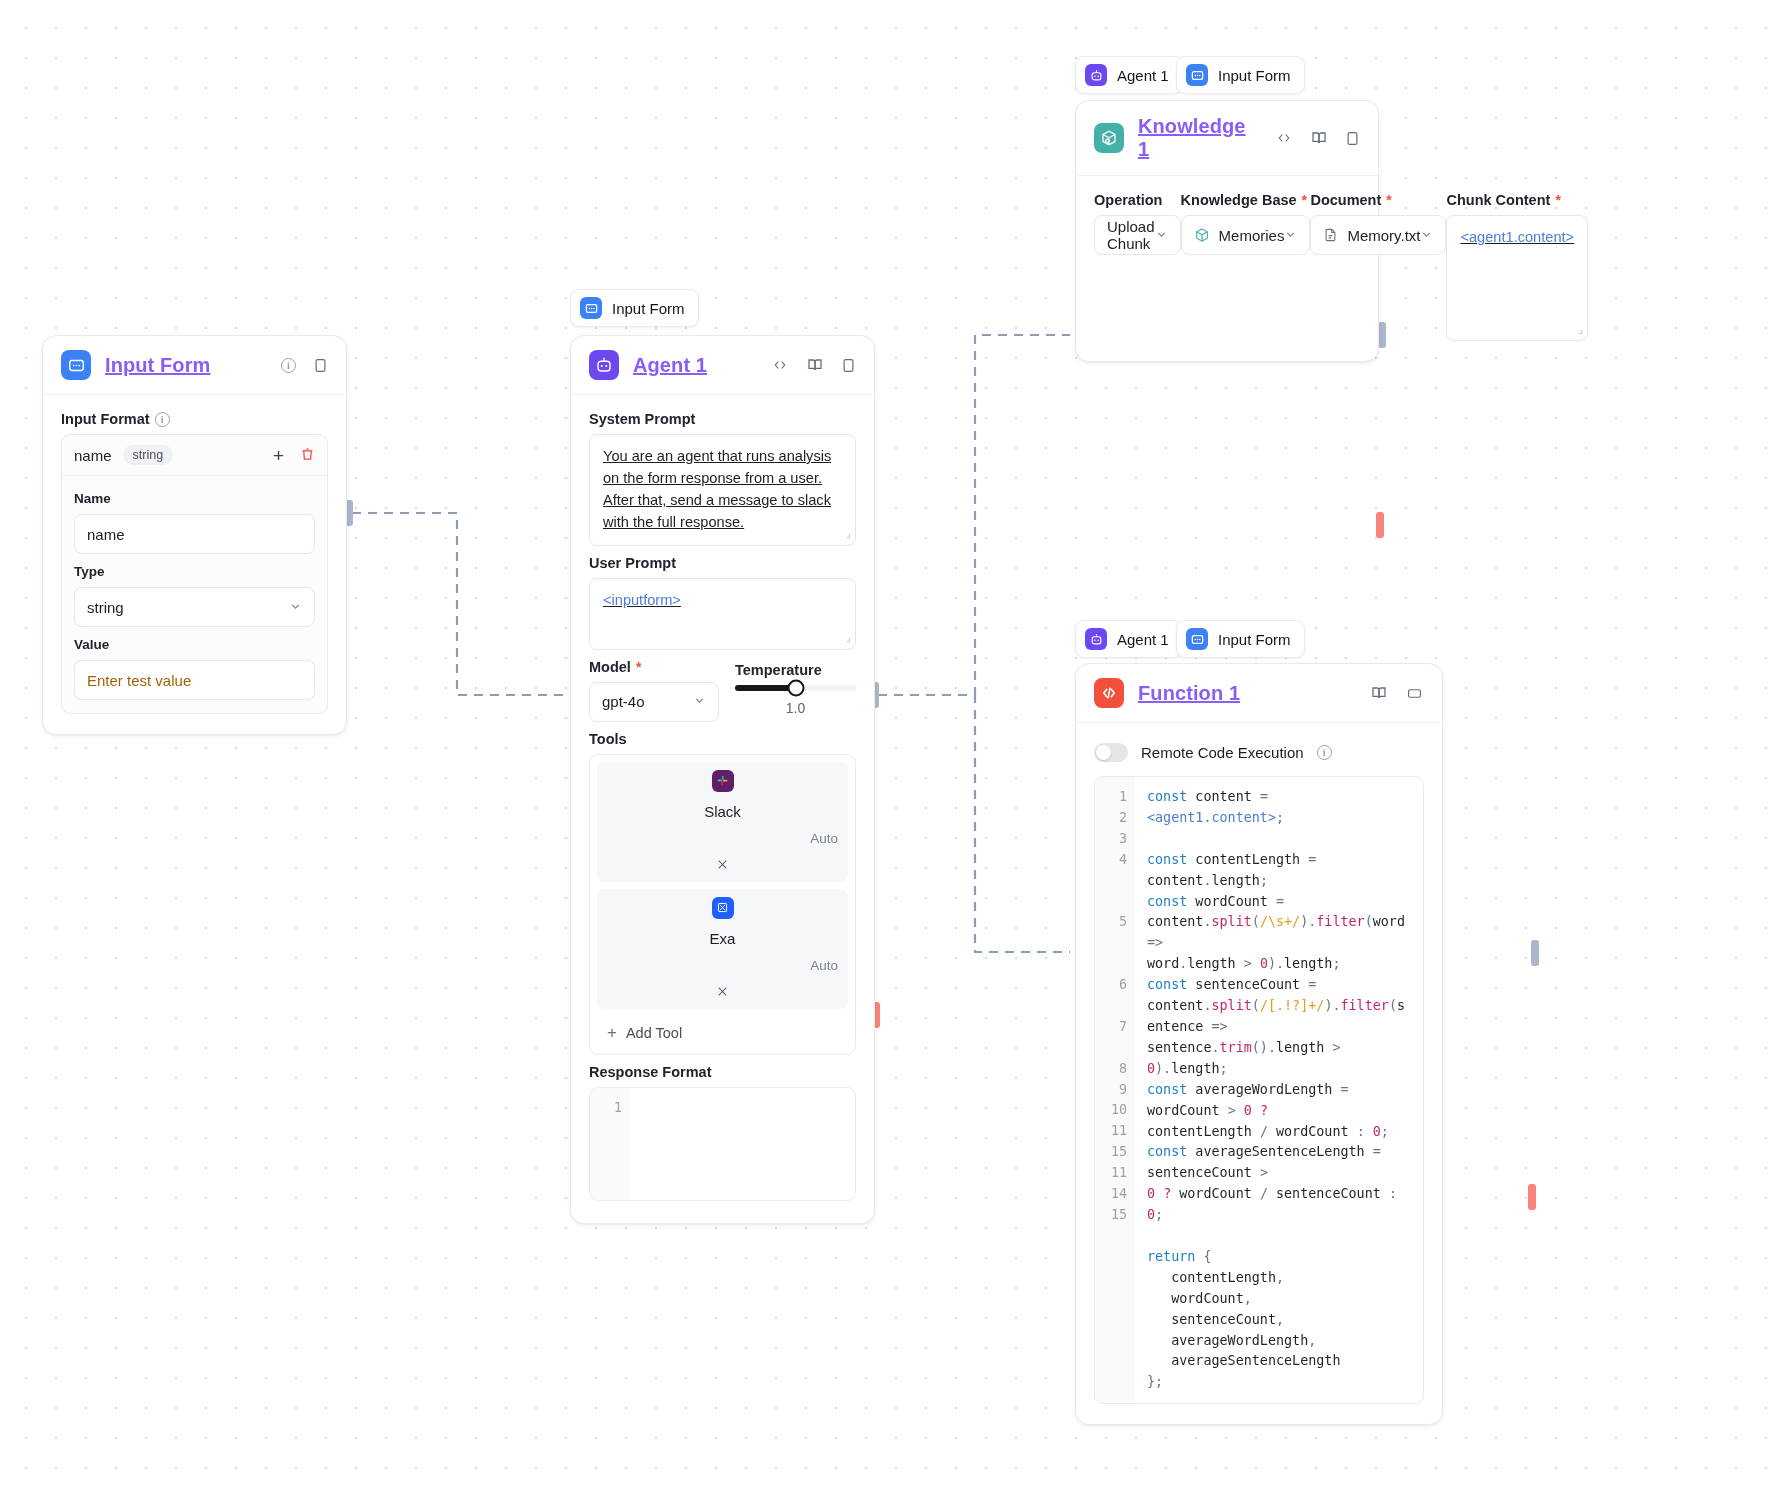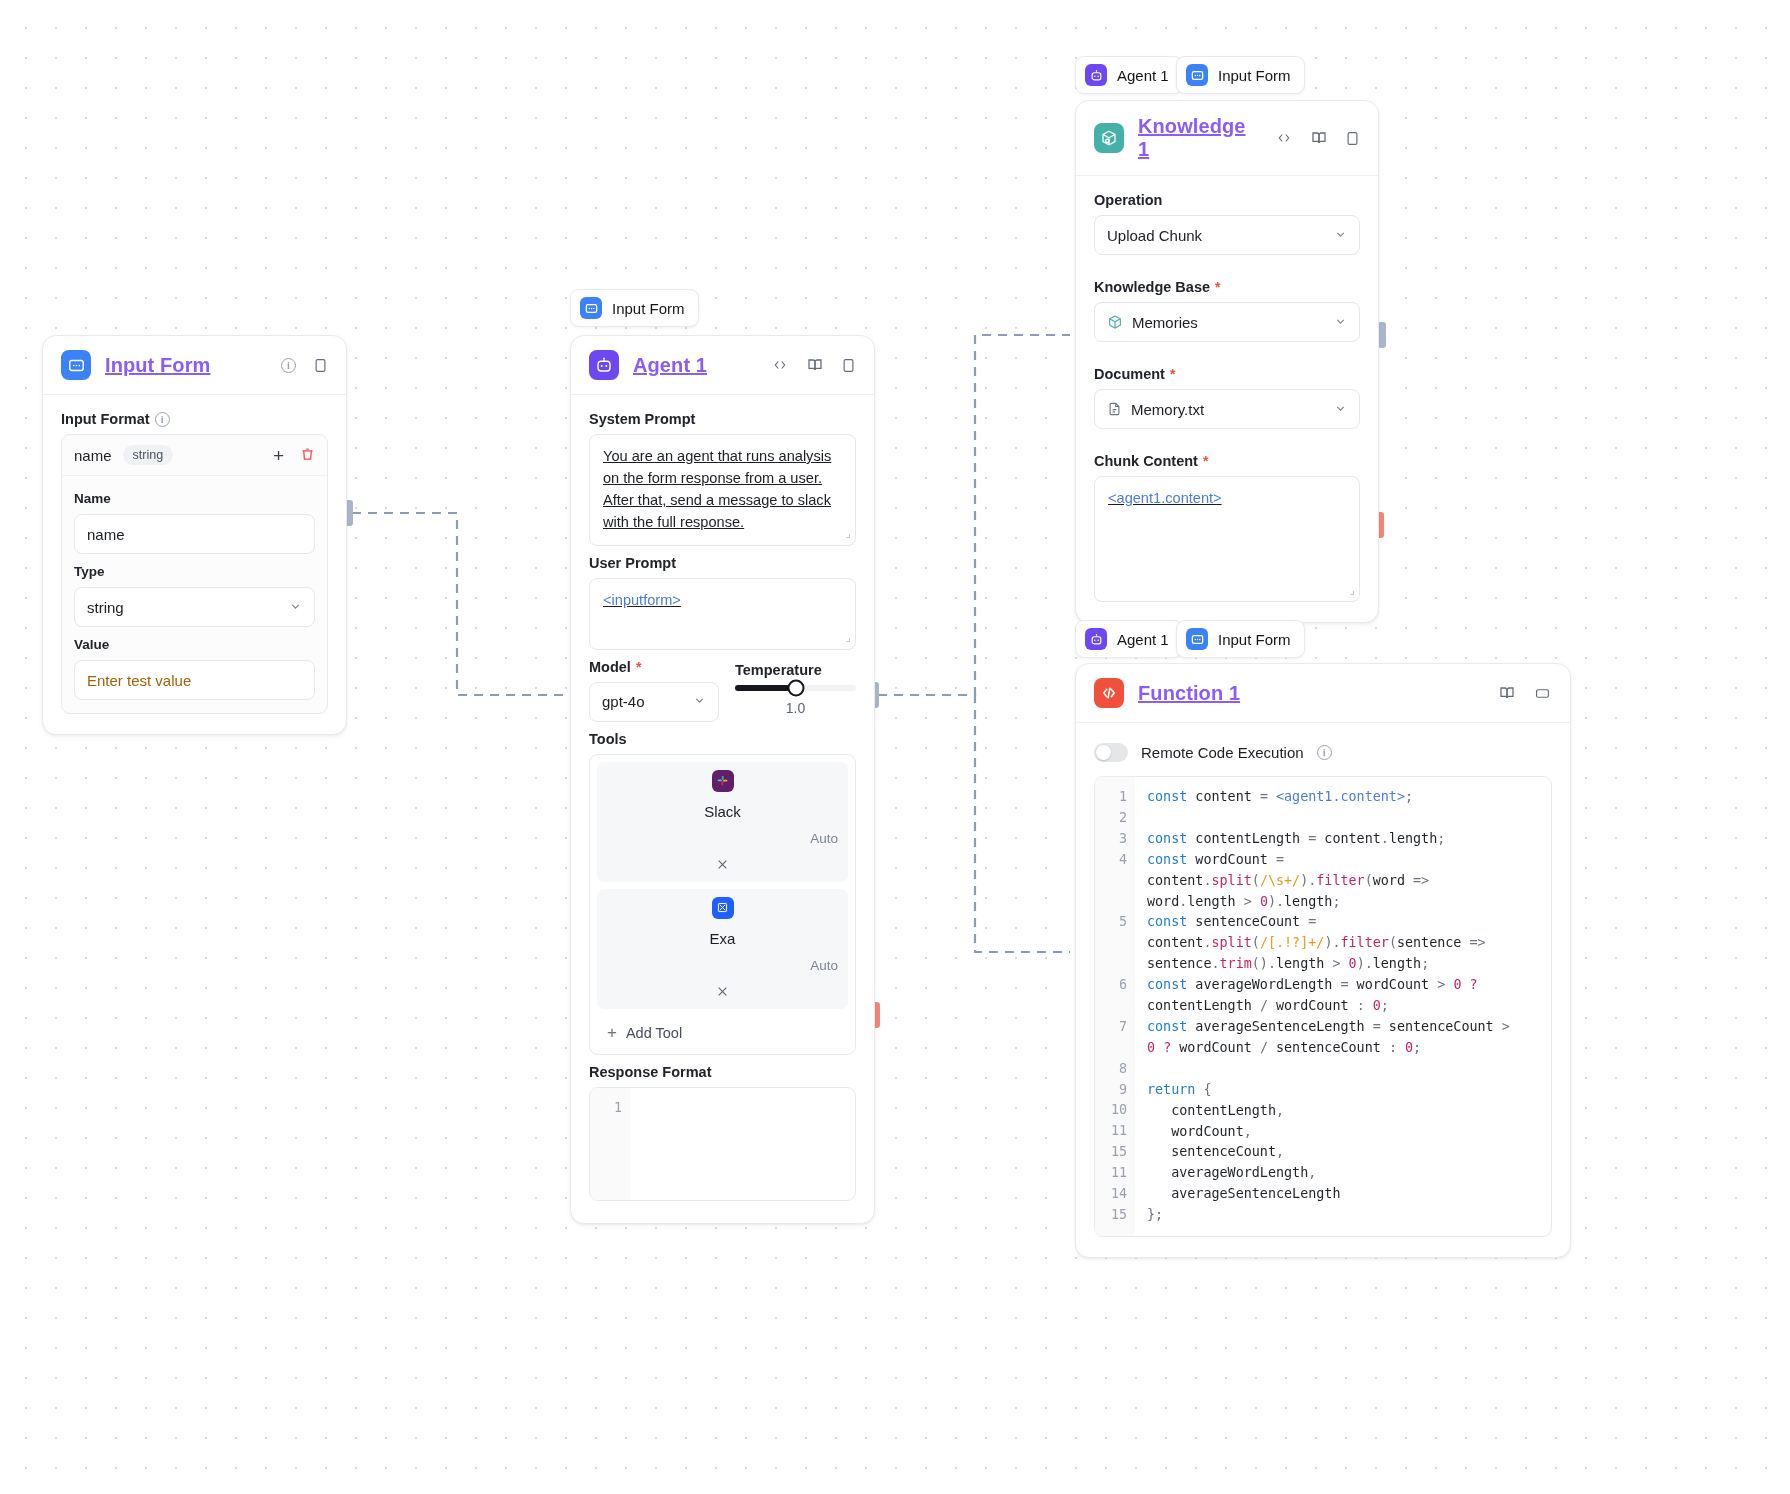--- a/index.html
+++ b/index.html
@@ -109,25 +109,25 @@
   .codearea .ln { min-height: 20.9px; }
   .k  { color: #1f7fc4; }   
   .fn { color: #c2256b; }   
   .re { color: #e59c20; }   
   .num{ color: #c2256b; }
   .pu { color: #6b7280; }   
   .blu{ color: #4a7dd6; }
 
   
   #n-knowledge { left: 1075px; top: 100px; width: 304px; }
-  #n-knowledge .node-body { display:flex; flex-direction: column; gap: 24px; }
+  #n-knowledge .node-body { display:flex; gap: 0; }
   #n-knowledge .ta { min-height: 120px; }
 
   
-  #n-function { left: 1075px; top: 663px; width: 496px; }
+  #n-function { left: 1075px; top: 663px; width: 368px; }
   .toggle-row { display:flex; align-items:center; gap: 13px; padding: 4px 0 14px; }
   .toggle { width: 34px; height: 19px; border-radius: 10px; background: #e4e6ea; position: relative; flex:0 0 auto;}
   .toggle .dot { position: absolute; left: 2px; top: 2px; width: 15px; height: 15px; border-radius: 50%; background: #fff;
                  box-shadow: 0 1px 2px rgba(0,0,0,.18); }
   .toggle-lbl { font-size: 15px; color: #1b1e24; }
 
   
   .chip {
     position: absolute; display: flex; align-items: center; gap: 10px;
     background: #fff; border: 1px solid #e8eaee; border-radius: 9px;

